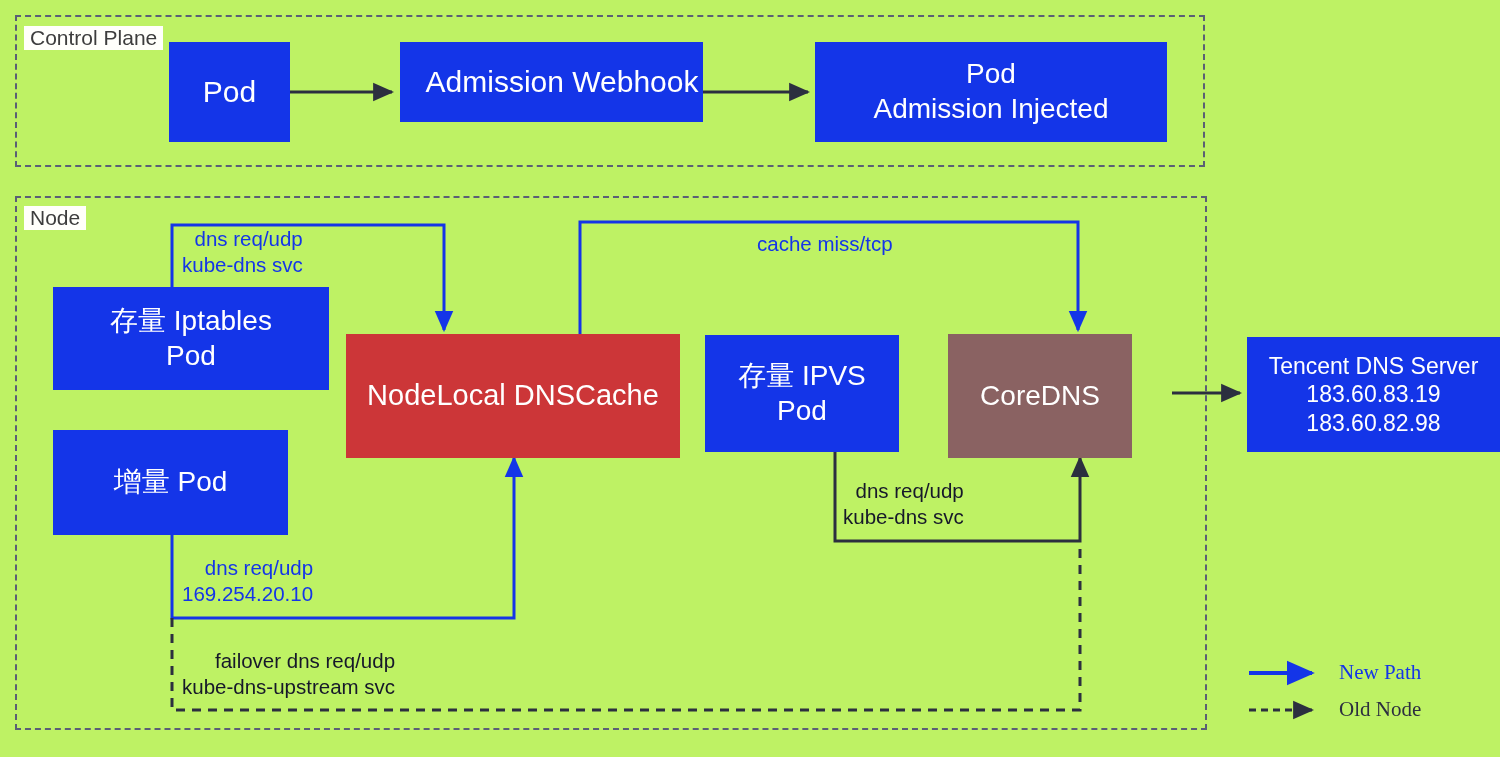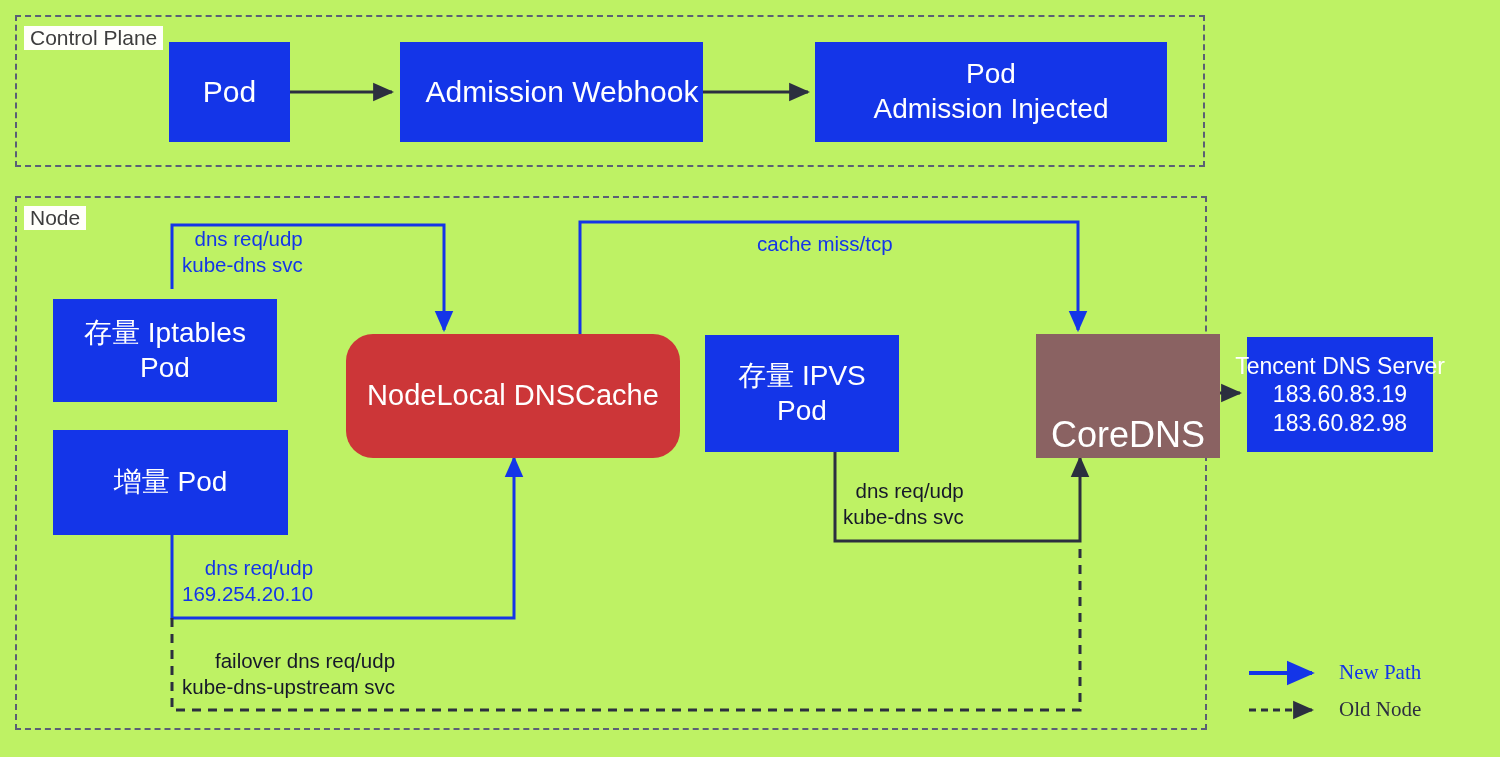--- a/index.html
+++ b/index.html
@@ -118,52 +118,52 @@
     <path d="M1172,393 L1240,393" stroke="#2c2f3f" stroke-width="3" fill="none" marker-end="url(#arr-dark)"></path>
 
     <path d="M1249,673 L1312,673" stroke="#1435e8" stroke-width="4" fill="none" marker-end="url(#arr-blue)"></path>
     <path d="M1249,710 L1312,710" stroke="#2c2f3f" stroke-width="3" stroke-dasharray="7 5" fill="none" marker-end="url(#arr-dark)"></path>
   </svg>
 
   <div class="node-box blue-box" style="left:169px; top:42px; width:121px; height:100px; font-size:30px;">
     <span class="ln">Pod</span>
   </div>
 
-  <div class="node-box blue-box" style="left:400px; top:42px; width:303px; height:100px; font-size:30px;padding-left:21px;">
+  <div class="node-box blue-box" style="left:400px; top:42px; width:303px; height:80px; font-size:30px;padding-left:21px;">
     <span class="ln">Admission Webhook</span>
   </div>
 
   <div class="node-box blue-box" style="left:815px; top:42px; width:352px; height:100px; font-size:28px;">
     <span class="ln">Pod</span>
     <span class="ln">Admission Injected</span>
   </div>
 
-  <div class="node-box blue-box" style="left:53px; top:299px; width:224px; height:103px; font-size:28px;">
+  <div class="node-box blue-box" style="left:53px; top:287px; width:276px; height:103px; font-size:28px;">
     <span class="ln">存量 Iptables</span>
     <span class="ln">Pod</span>
   </div>
 
   <div class="node-box blue-box" style="left:53px; top:430px; width:235px; height:105px; font-size:28px;">
     <span class="ln">增量 Pod</span>
   </div>
 
-  <div class="node-box red-box" style="left:346px; top:334px; width:334px; height:124px; font-size:29px;border-radius:27px;">
+  <div class="node-box red-box" style="left:346px; top:334px; width:334px; height:124px; font-size:29px;">
     <span class="ln">NodeLocal DNSCache</span>
   </div>
 
   <div class="node-box blue-box" style="left:705px; top:335px; width:194px; height:117px; font-size:28px;">
     <span class="ln">存量 IPVS</span>
     <span class="ln">Pod</span>
   </div>
 
-  <div class="node-box brown-box" style="left:1036px; top:334px; width:184px; height:124px; font-size:36px;justify-content:flex-end;">
+  <div class="node-box brown-box" style="left:948px; top:334px; width:184px; height:124px; font-size:28px;">
     <span class="ln">CoreDNS</span>
   </div>
 
-  <div class="node-box blue-box" style="left:1247px; top:337px; width:186px; height:115px; font-size:23px;">
+  <div class="node-box blue-box" style="left:1247px; top:337px; width:253px; height:115px; font-size:23px;">
     <span class="ln">Tencent DNS Server</span>
     <span class="ln">183.60.83.19</span>
     <span class="ln">183.60.82.98</span>
   </div>
 
   <div class="edge-label lbl-blue" style="left:182px; top:226px;">
     <div>dns req/udp</div>
     <div>kube-dns svc</div>
   </div>
 

